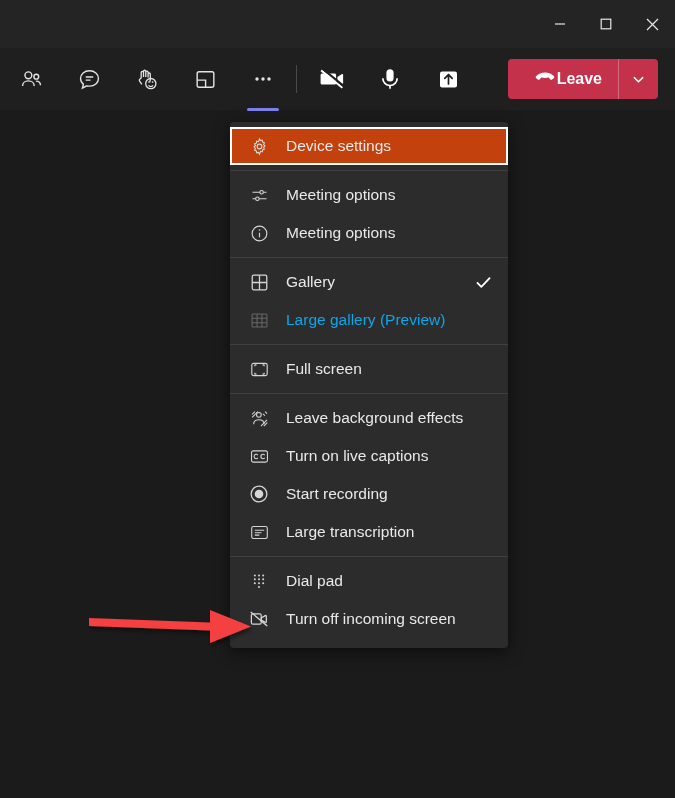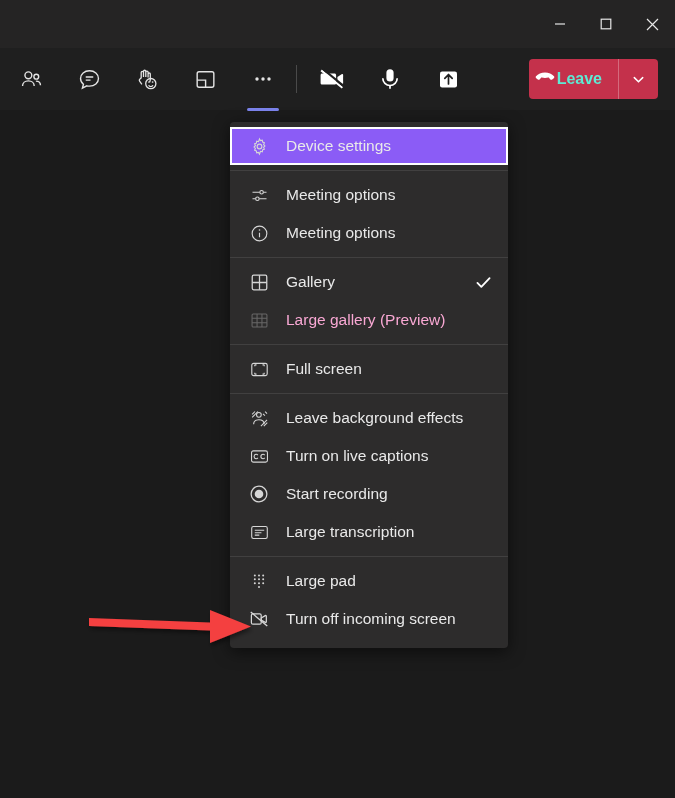--- a/index.html
+++ b/index.html
@@ -55,22 +55,22 @@
     margin: 0 12px 0 10px;
   }
   .leave-btn {
     display: flex; align-items: stretch;
     height: 40px; border-radius: 4px; overflow: hidden;
     background: #c4314b;
     margin-left: auto; margin-right: 17px;
   }
   .leave-main {
     display: flex; align-items: center; 
-    padding: 0 16px 0 4px;
-    color: #5eead4; font-size: 16px; font-weight: bold;
+    padding: 0 16px 0 25px;
+    color: #ffffff; font-size: 16px; font-weight: bold;
   }
   .leave-sep { width: 1px; background: rgba(255,255,255,0.28); }
   .leave-caret {
     width: 39px;
     display: flex; align-items: center; justify-content: center;
     color: #ffffff;
   }
 
   
   .menu {
@@ -100,26 +100,26 @@
     margin-right: 14px;
     color: #d6d6d6;
   }
   .menu-item .mi-icon svg { display: block; }
   .menu-item .mi-label { white-space: nowrap; }
   .menu-item .mi-check {
     margin-left: auto;
     display: flex; align-items: center; justify-content: center;
     color: #ffffff; width: 22px;
   }
-  .menu-item.disabled { color: #f9a8d4; }
+  .menu-item.disabled { color: #0ea5e9; }
   .menu-item.disabled .mi-icon { color: #686767; }
   .menu-item.focused {
     outline: 2px solid #ffffff;
     outline-offset: -2px;
-    background: #8b5cf6;
+    background: #c2410c;
   }
 
   
   .arrow-annotation {
     position: absolute;
     left: 86px; top: 601px;
     width: 168px; height: 48px;
     pointer-events: none;
   }
 </style>
@@ -359,21 +359,21 @@
               <circle cx="17" cy="5.4" r="1.2"></circle>
               <circle cx="7" cy="10" r="1.2"></circle>
               <circle cx="12" cy="10" r="1.2"></circle>
               <circle cx="17" cy="10" r="1.2"></circle>
               <circle cx="7" cy="14.6" r="1.2"></circle>
               <circle cx="12" cy="14.6" r="1.2"></circle>
               <circle cx="17" cy="14.6" r="1.2"></circle>
               <circle cx="12" cy="19.2" r="1.2"></circle>
             </svg>
           </span>
-          <span class="mi-label">Large pad</span>
+          <span class="mi-label">Dial pad</span>
         </div>
         <div class="menu-item">
           <span class="mi-icon">
             <svg width="22" height="22" viewBox="0 0 24 24" fill="none" stroke="currentColor" stroke-width="1.35">
               <path d="M3.7 7.9c0-.9.7-1.6 1.6-1.6h7.5c.9 0 1.6.7 1.6 1.6v8.2c0 .9-.7 1.6-1.6 1.6H5.3c-.9 0-1.6-.7-1.6-1.6z"></path>
               <path d="M14.4 11l4.4-2.7c.5-.3 1.2 0 1.2.6v6.2c0 .6-.7.9-1.2.6l-4.4-2.7z"></path>
               <path d="M3 4.4l18 15.2" stroke-width="1.45"></path>
             </svg>
           </span>
           <span class="mi-label">Turn off incoming screen</span>

